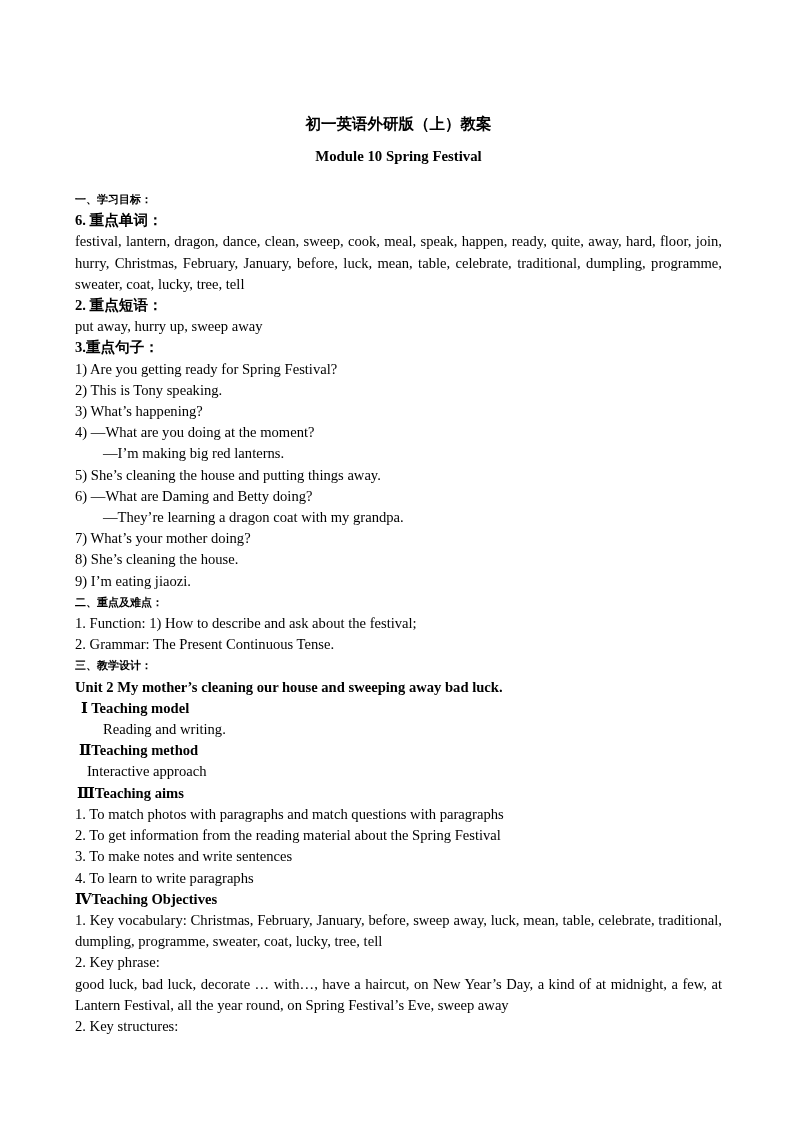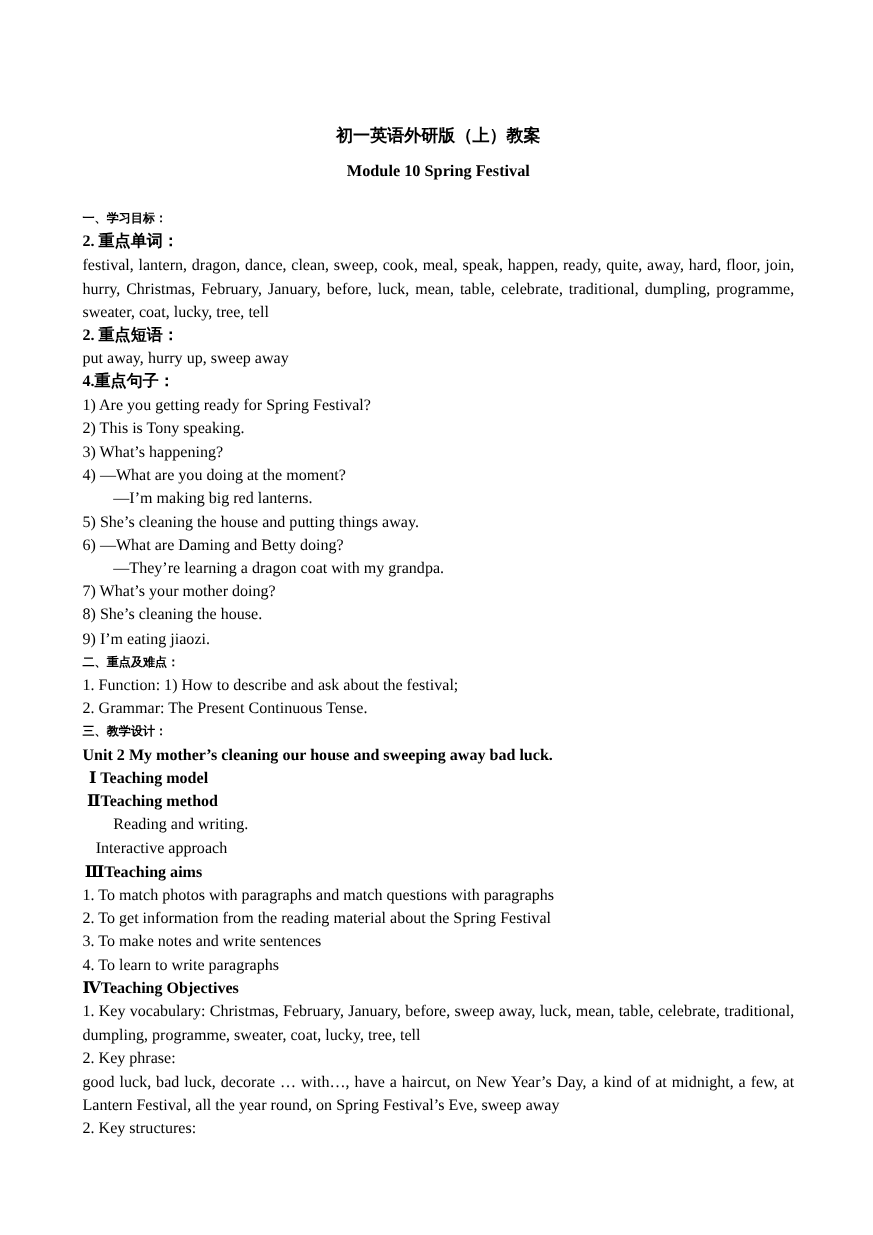--- a/index.html
+++ b/index.html
@@ -43,44 +43,44 @@
   .line.justify { text-align: justify; }
 </style>
 </head>
 <body>
 
 <div class="page">
   <div class="doc-title">初一英语外研版（上）教案</div>
   <div class="doc-subtitle">Module 10 Spring Festival</div>
   <div class="content">
       <div class="line bold heading">一、学习目标：</div>
-      <div class="line bold">2. 重点单词：</div>
+      <div class="line bold">6. 重点单词：</div>
       <div class="line justify">festival, lantern, dragon, dance, clean, sweep, cook, meal, speak, happen, ready, quite, away, hard, floor, join, hurry, Christmas, February, January, before, luck, mean, table, celebrate, traditional, dumpling, programme, sweater, coat, lucky, tree, tell</div>
       <div class="line bold">2. 重点短语：</div>
       <div class="line">put away, hurry up, sweep away</div>
-      <div class="line bold">4.重点句子：</div>
+      <div class="line bold">3.重点句子：</div>
       <div class="line">1) Are you getting ready for Spring Festival?</div>
       <div class="line">2) This is Tony speaking.</div>
       <div class="line">3) What’s happening?</div>
       <div class="line">4) —What are you doing at the moment?</div>
       <div class="line" style="padding-left: 28px;">—I’m making big red lanterns.</div>
       <div class="line">5) She’s cleaning the house and putting things away.</div>
       <div class="line">6) —What are Daming and Betty doing?</div>
       <div class="line" style="padding-left: 28px;">—They’re learning a dragon coat with my grandpa.</div>
       <div class="line">7) What’s your mother doing?</div>
       <div class="line">8) She’s cleaning the house.</div>
       <div class="line">9) I’m eating jiaozi.</div>
       <div class="line bold heading">二、重点及难点：</div>
       <div class="line">1. Function: 1) How to describe and ask about the festival;</div>
       <div class="line">2. Grammar: The Present Continuous Tense.</div>
       <div class="line bold heading">三、教学设计：</div>
       <div class="line bold">Unit 2 My mother’s cleaning our house and sweeping away bad luck.</div>
       <div class="line bold" style="padding-left: 6px;">Ⅰ Teaching model</div>
+      <div class="line" style="padding-left: 28px;">Reading and writing.</div>
       <div class="line bold" style="padding-left: 4px;">ⅡTeaching method</div>
-      <div class="line" style="padding-left: 28px;">Reading and writing.</div>
       <div class="line" style="padding-left: 12px;">Interactive approach</div>
       <div class="line bold" style="padding-left: 2px;">ⅢTeaching aims</div>
       <div class="line">1. To match photos with paragraphs and match questions with paragraphs</div>
       <div class="line">2. To get information from the reading material about the Spring Festival</div>
       <div class="line">3. To make notes and write sentences</div>
       <div class="line">4. To learn to write paragraphs</div>
       <div class="line bold">ⅣTeaching Objectives</div>
       <div class="line justify">1. Key vocabulary: Christmas, February, January, before, sweep away, luck, mean, table, celebrate, traditional, dumpling, programme, sweater, coat, lucky, tree, tell</div>
       <div class="line">2. Key phrase:</div>
       <div class="line justify">good luck, bad luck, decorate … with…, have a haircut, on New Year’s Day, a kind of at midnight, a few, at Lantern Festival, all the year round, on Spring Festival’s Eve, sweep away</div>

